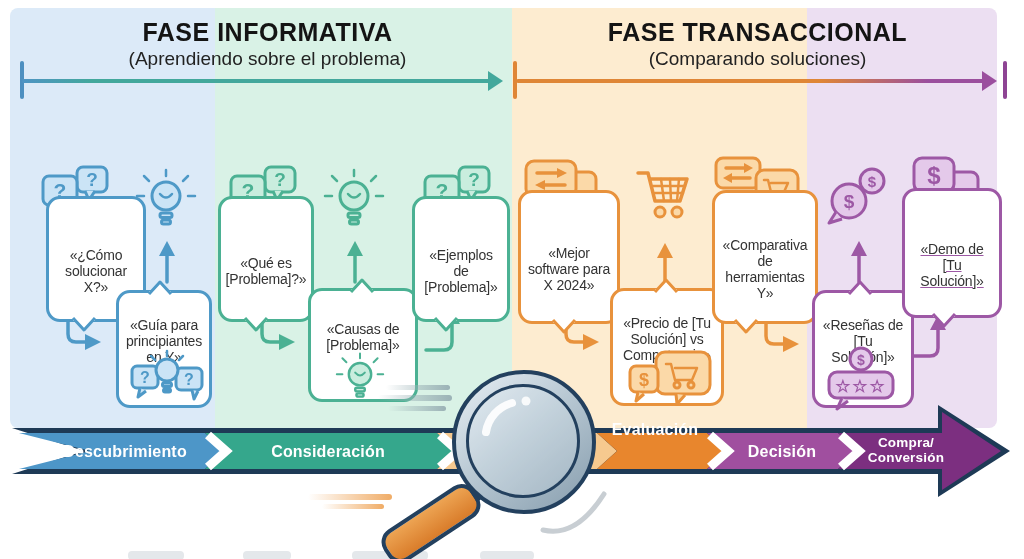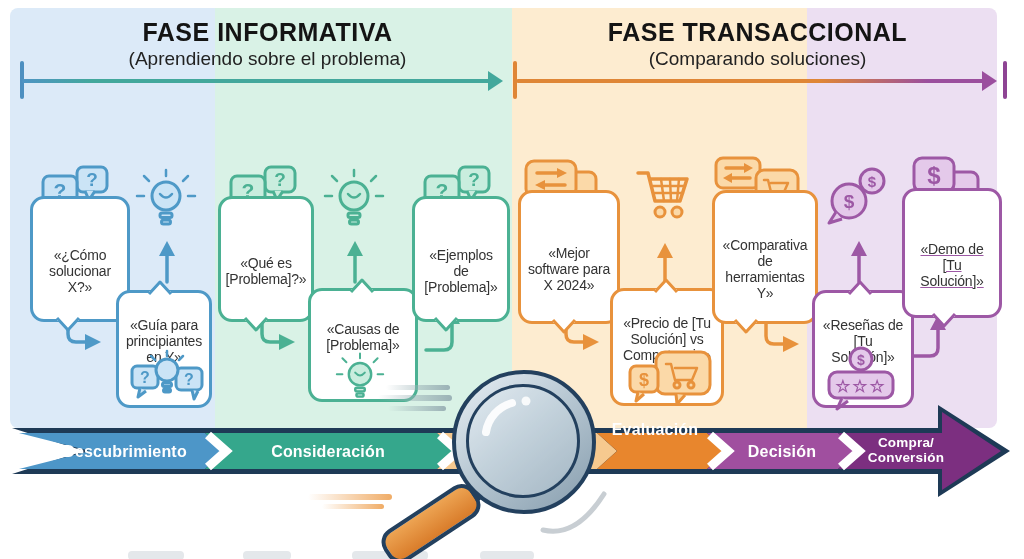--- a/index.html
+++ b/index.html
@@ -81,21 +81,21 @@
   <div class="htick" style="left:1003px;background:#8e4494;"></div>
 
   <svg class="icn ic-blue" style="left:38px;top:164px;width:74px;height:58px;z-index:2;" viewBox="0 0 74 58">
     <rect class="s" x="39" y="3" width="30" height="25" rx="6"></rect>
       <path class="s" d="M47,27 l4,9 l6,-9"></path>
     <text class="tq" x="54" y="22" font-size="19" text-anchor="middle">?</text>
     <rect class="s" x="5" y="12" width="34" height="29" rx="6"></rect>
       <path class="s" d="M15,40 l-3,12 l10,-8"></path>
     <text class="tq" x="22" y="34" font-size="21" text-anchor="middle">?</text>
   </svg>
-  <div class="bubble bb-blue pt" style="left:30px;top:196px;width:94px;height:96px;">
+  <div class="bubble bb-blue pt" style="left:46px;top:196px;width:94px;height:96px;">
     <div class="btxt">«¿Cómo solucionar X?»</div>
     <svg class="tail tail-b" style="left:22px;" viewBox="0 0 26 14">
         <rect x="2" y="-2" width="22" height="5" fill="#fff"></rect>
         <path d="M2,0 L13,12 L24,0" fill="#fff" stroke="currentColor" stroke-width="3" stroke-linejoin="round"></path>
       </svg>
   </div>
   <svg class="icn ic-blue" style="left:136px;top:168px;width:60px;height:68px;z-index:2;" viewBox="0 0 60 68">
     <path class="ln2" d="M30,8 V2 M13,13 L8,8 M47,13 L52,8 M8,28 H1 M52,28 H59"></path>
     <circle class="s" cx="30" cy="28" r="14"></circle>
       <path class="ln2" d="M24,26 q6,7 12,0"></path>

